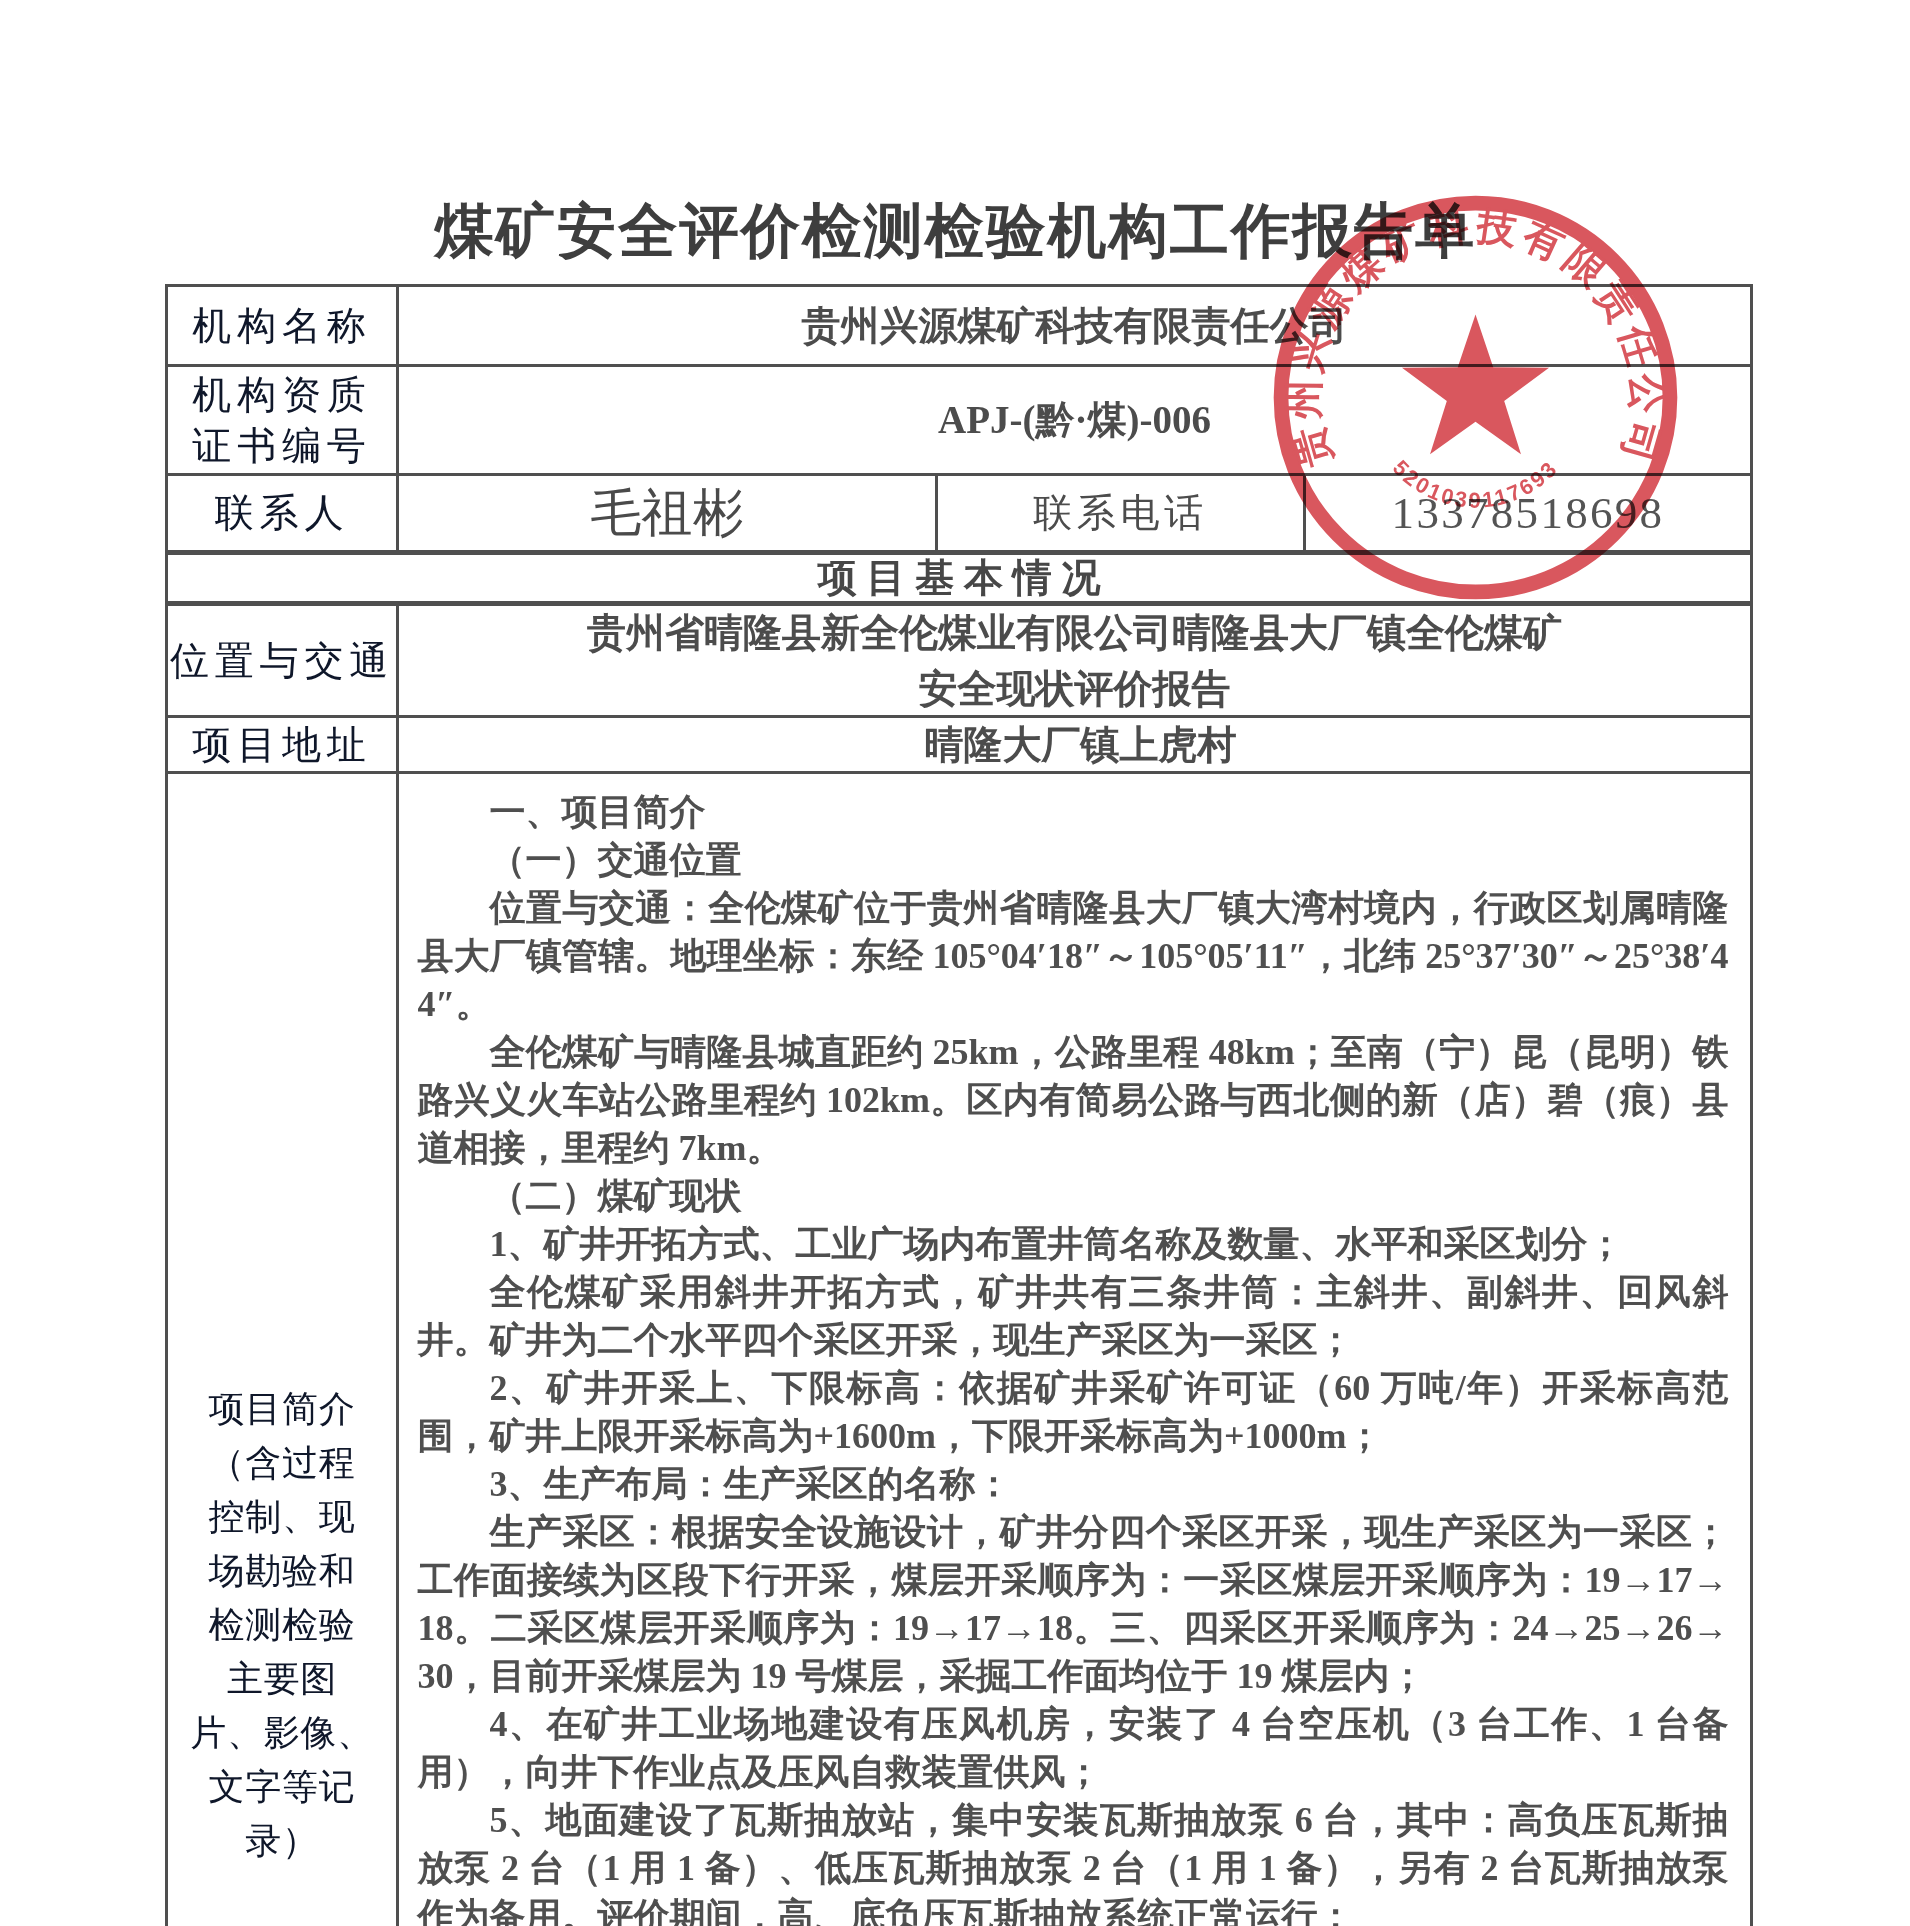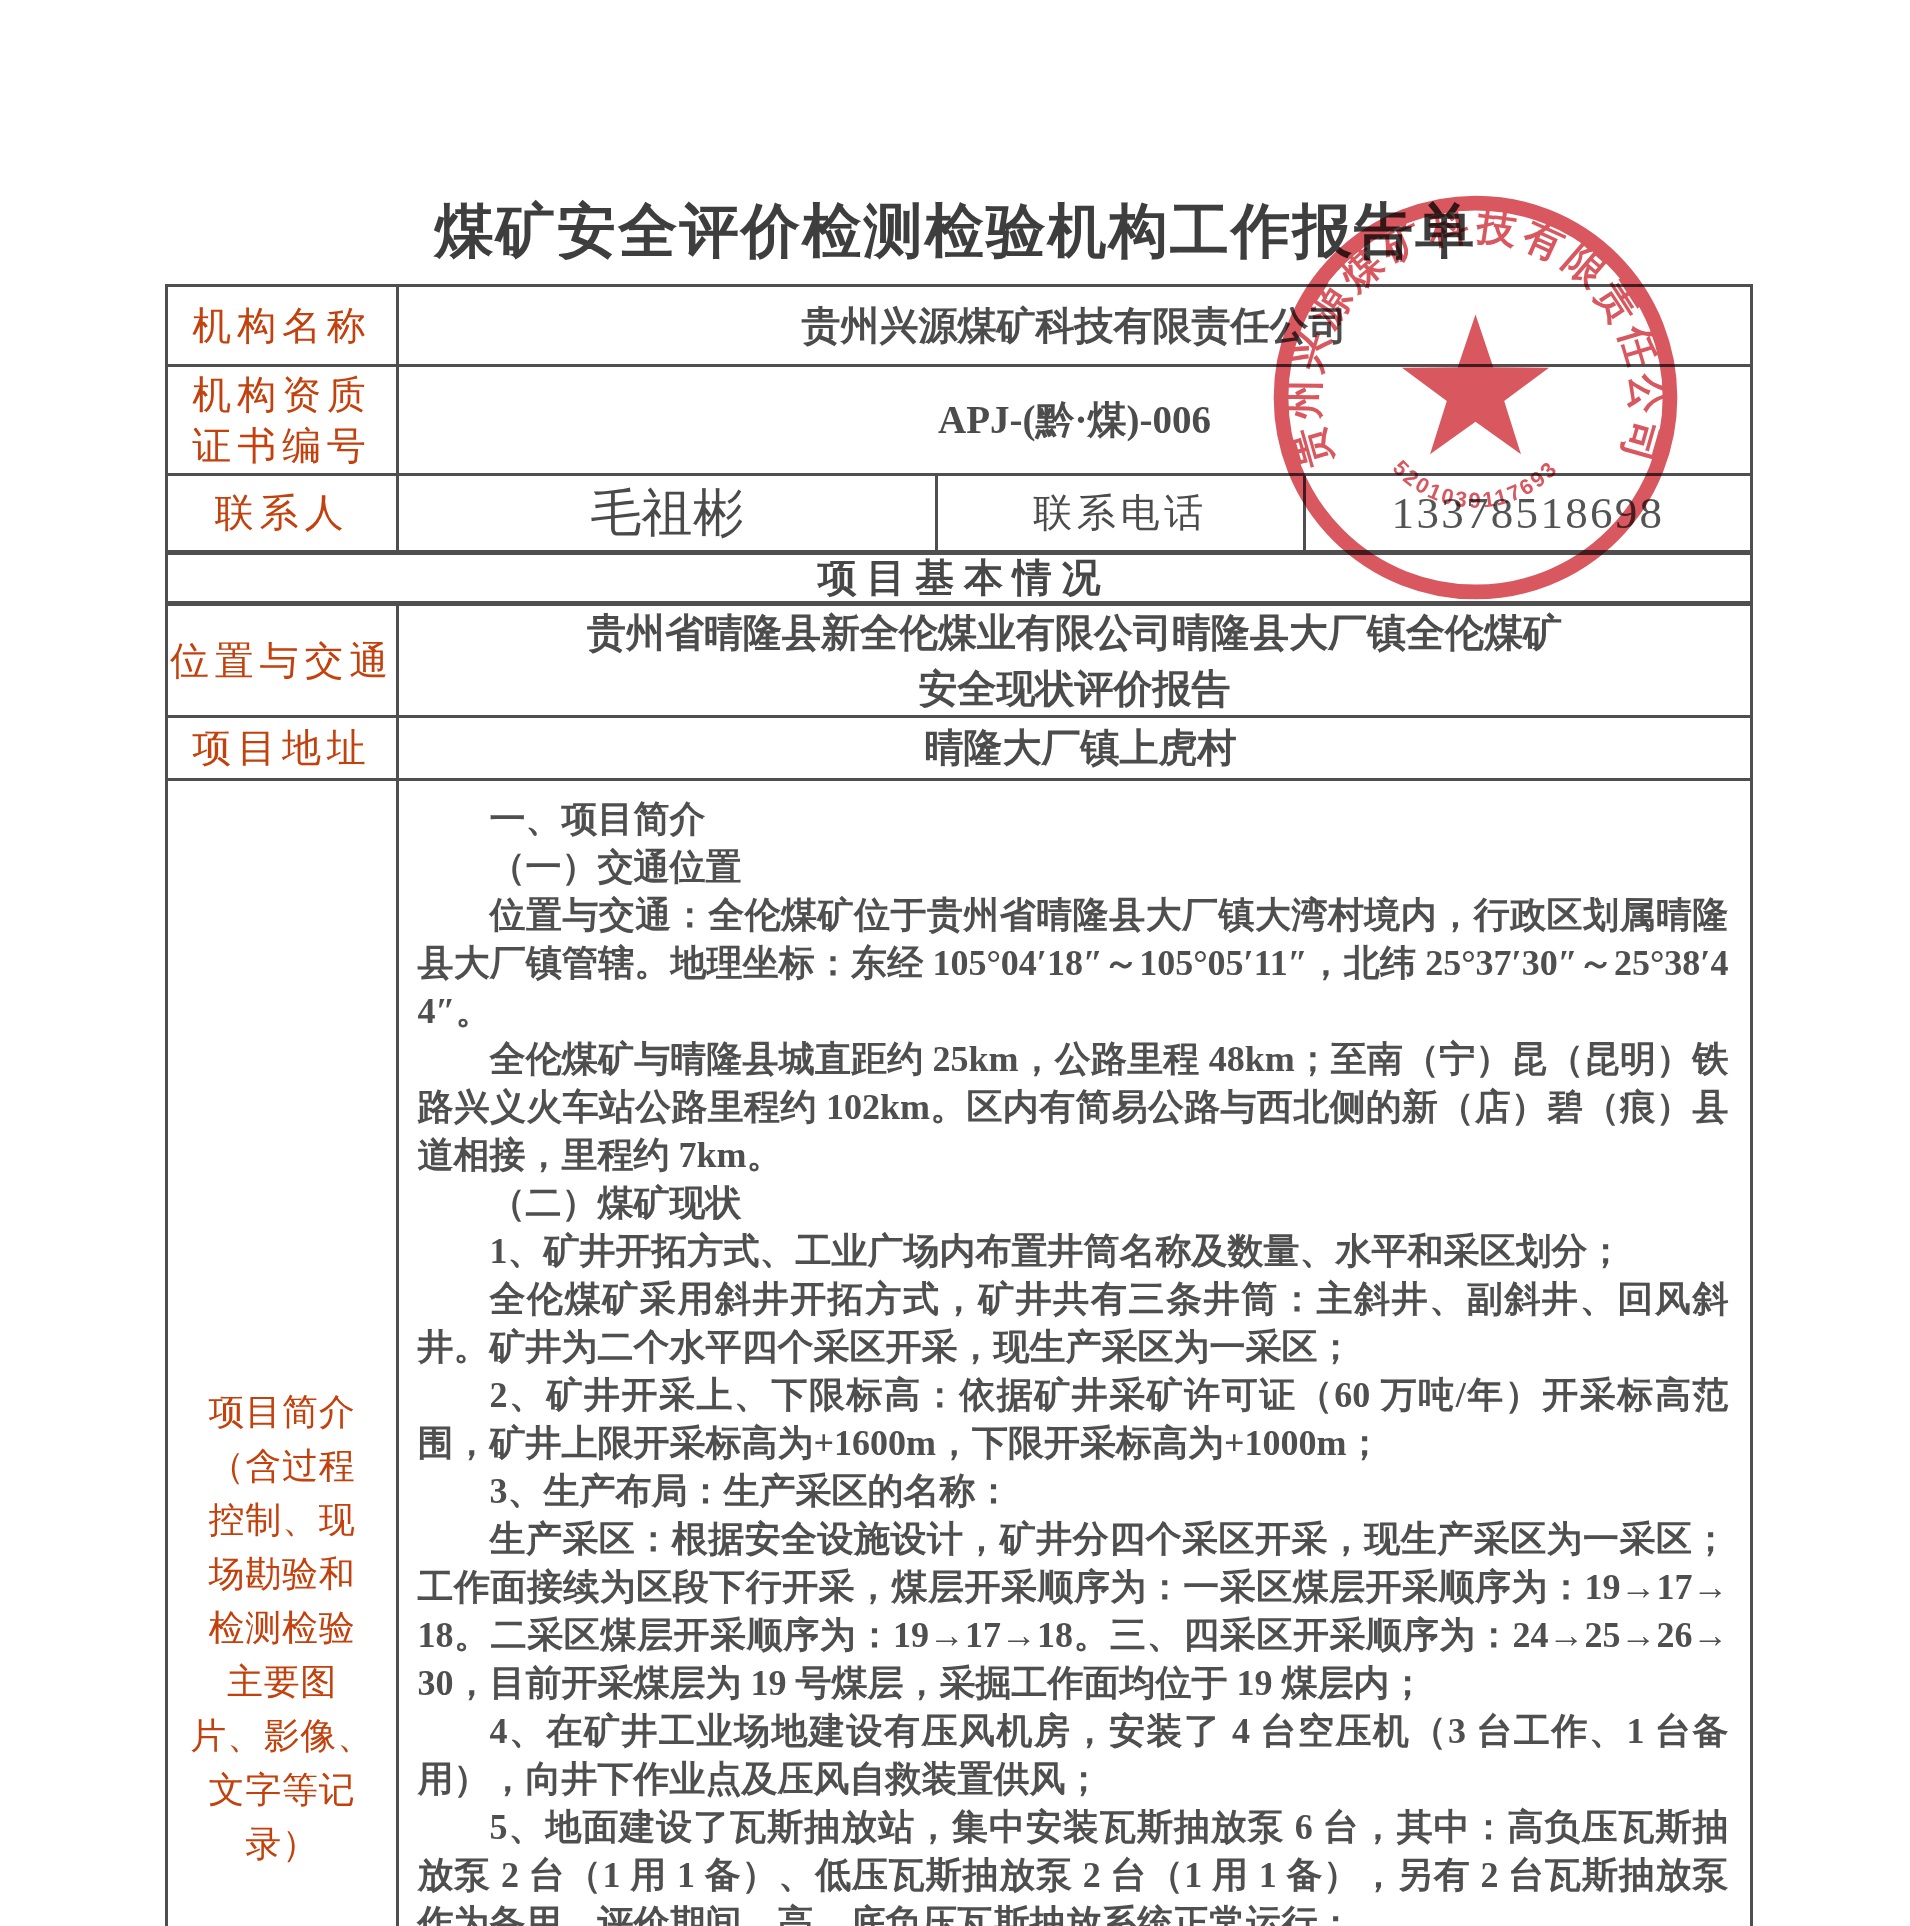--- a/index.html
+++ b/index.html
@@ -39,39 +39,39 @@
   .row:last-child{border-bottom:none;flex:1;min-height:0;}
   .row.thick{border-bottom-width:5px;}
 
   .cell{box-sizing:border-box;display:flex;align-items:center;justify-content:center;min-width:0;}
   .lab{
     width:231px;flex:0 0 231px;
     border-right:3.1px solid #4f4f4f;
     font-size:39px;
     letter-spacing:.15em;
     text-align:center;
-    color:#c2410c;
+    color:#0f172a;
     white-space:pre-line;
     line-height:1.32;
   }
   .val{
     flex:1;
     font-size:39px;
     font-weight:600;
     color:#4c4c4c;
     text-align:center;
     white-space:pre-line;
     line-height:1.42;
   }
   .r1{height:80px;}
   .r2{height:109px;}
   .r3{height:79px;}
   .r4{height:51px;}
   .r5{height:112px;}
-  .r6{height:63px;gap:12px;}
+  .r6{height:56px;gap:12px;}
 
   .c-contact-val{flex:0 0 539px;border-right:3.1px solid #4f4f4f;font-size:51px;font-weight:400;}
   .c-phone-lab{flex:0 0 368px;border-right:3.1px solid #4f4f4f;font-size:39px;letter-spacing:.12em;color:#4c4c4c;}
   .c-phone-val{flex:1;font-size:45px;color:#545454;letter-spacing:2.3px;}
 
   .section-head{
     flex:1;
     font-size:39px;font-weight:600;
     letter-spacing:.25em;text-indent:.25em;
     color:#474747;

